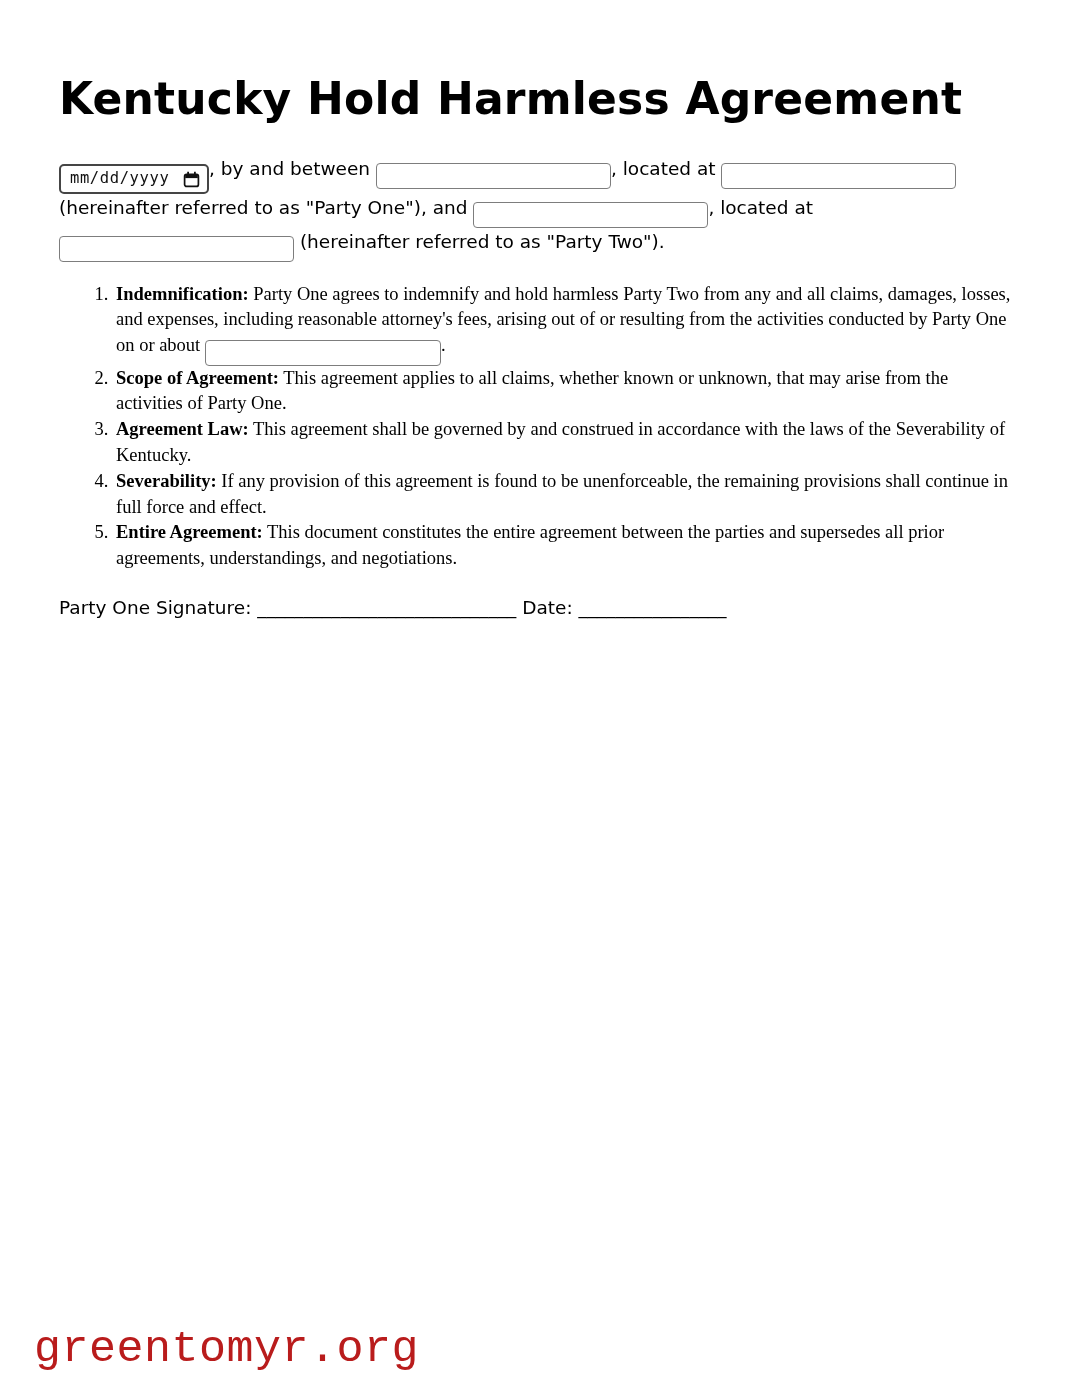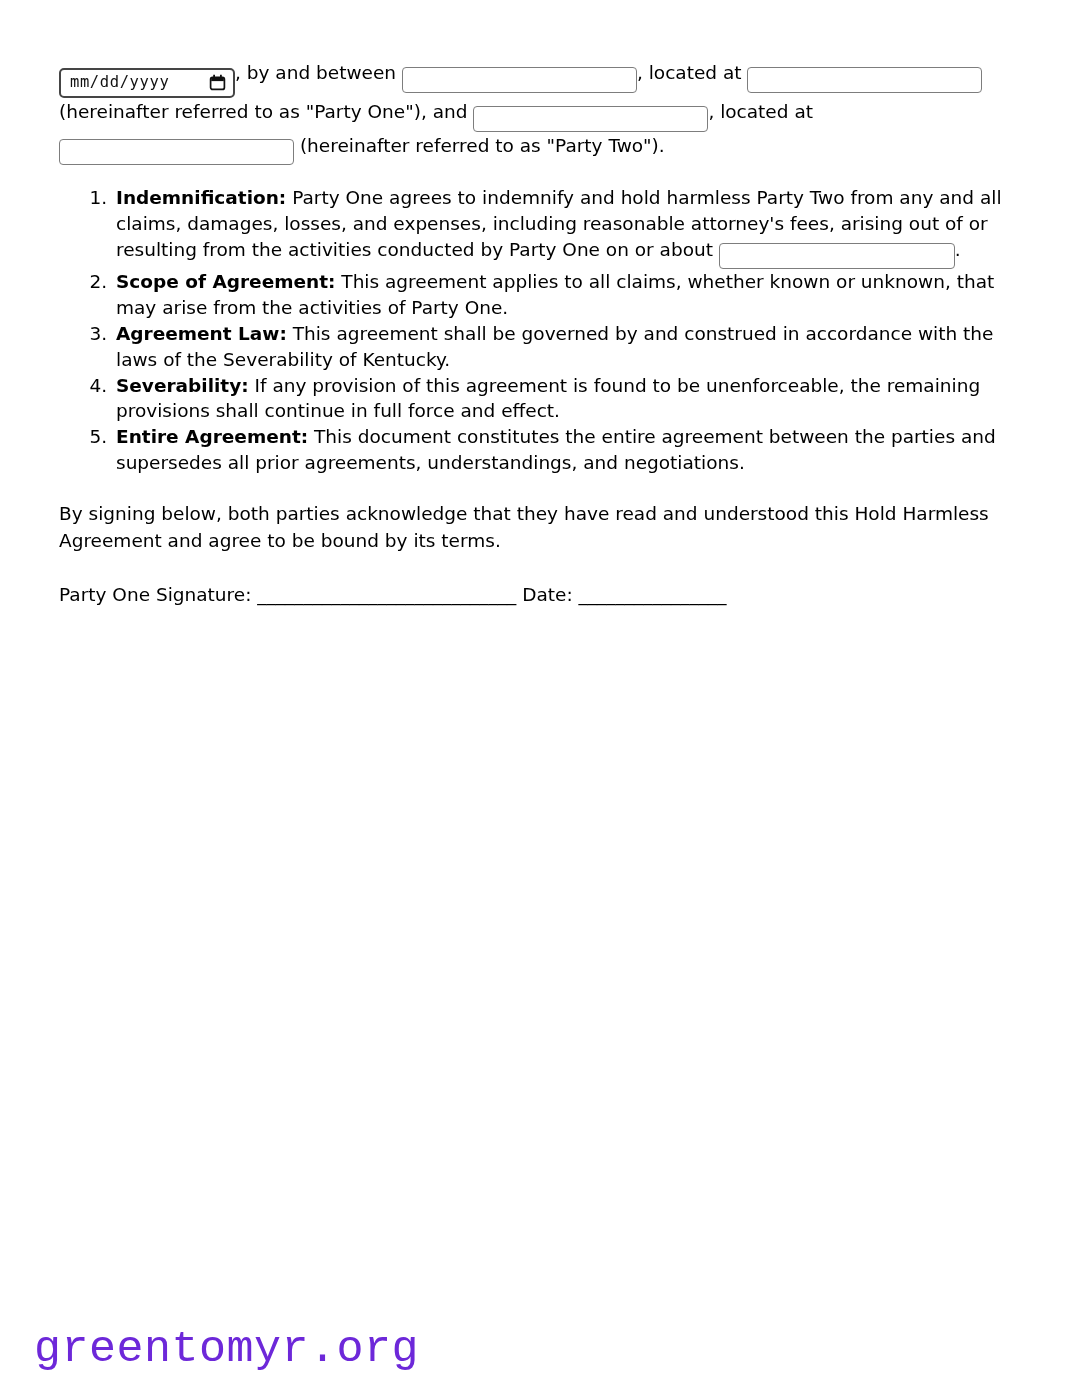--- a/index.html
+++ b/index.html
@@ -36,21 +36,21 @@
     padding: 0 6px;
     box-sizing: border-box;
     vertical-align: -7px;
     outline: none;
   }
 
   .datebox {
     display: inline-flex;
     align-items: center;
     justify-content: space-between;
-    width: 176px;
+    width: 150px;
     height: 30px;
     border: 2px solid #454545;
     border-radius: 5px;
     box-sizing: border-box;
     padding: 0 7px 0 9px;
     vertical-align: -8px;
     background: #fff;
     cursor: default;
   }
   .datebox .ph {
@@ -59,65 +59,66 @@
     letter-spacing: 0.6px;
     color: #111;
     white-space: nowrap;
   }
   .cal { width: 17px; height: 17px; flex: 0 0 auto; cursor: pointer; }
 
   ol.clauses {
     margin: 4px 0 22px 0;
     padding-left: 54px;
     line-height: 25.8px;
+    font-family: Liberation Serif, serif;
   }
   ol.clauses li { margin: 0; padding-left: 3px; }
   .clause-label { font-weight: bold; }
   ol.clauses input.blank { width: 236px; }
 
   .sig-row { margin: 0 0 18.5px 0; white-space: nowrap; }
   .sig-line { white-space: pre; }
 
   .watermark {
     position: absolute;
     left: 34px;
     bottom: 16px;
     font-family: "Liberation Mono", "DejaVu Sans Mono", monospace;
     font-size: 45px;
     line-height: 1;
-    color: #6d28d9;
+    color: #b91c1c;
     letter-spacing: 0.5px;
   }
 </style>
 </head>
 <body>
 
 <div class="page">
 
+  <h1 class="doc-title">Kentucky Hold Harmless Agreement</h1>
 
   <p><span class="datebox">
         <span class="ph">mm/dd/yyyy</span>
         <svg class="cal" viewBox="0 0 17 17" xmlns="http://www.w3.org/2000/svg">
           <rect x="1.6" y="3.4" width="13.8" height="12" rx="2" fill="none" stroke="#111" stroke-width="1.7"></rect>
           <rect x="2.2" y="4" width="12.6" height="3.1" fill="#111"></rect>
           <line x1="5.1" y1="0.8" x2="5.1" y2="4.6" stroke="#111" stroke-width="1.8"></line>
           <line x1="11.9" y1="0.8" x2="11.9" y2="4.6" stroke="#111" stroke-width="1.8"></line>
         </svg>
       </span><span>, by and between </span><input type="text" class="blank" style=""><span>, located at </span><input type="text" class="blank" style=""><span> (hereinafter referred to as "Party One"), and </span><input type="text" class="blank" style=""><span>, located at </span><input type="text" class="blank" style=""><span> (hereinafter referred to as "Party Two").</span></p>
 
 
   <ol class="clauses">
     <li><span class="clause-label">Indemnification:</span><span> Party One agrees to indemnify and hold harmless Party Two from any and all claims, damages, losses, and expenses, including reasonable attorney's fees, arising out of or resulting from the activities conducted by Party One on or about </span><input type="text" class="blank" style=""><span>.</span></li>
     <li><span class="clause-label">Scope of Agreement:</span><span> This agreement applies to all claims, whether known or unknown, that may arise from the activities of Party One.</span></li>
     <li><span class="clause-label">Agreement Law:</span><span> This agreement shall be governed by and construed in accordance with the laws of the Severability of Kentucky.</span></li>
     <li><span class="clause-label">Severability:</span><span> If any provision of this agreement is found to be unenforceable, the remaining provisions shall continue in full force and effect.</span></li>
     <li><span class="clause-label">Entire Agreement:</span><span> This document constitutes the entire agreement between the parties and supersedes all prior agreements, understandings, and negotiations.</span></li>
   </ol>
 
-  <p class="closing">By signing below, both parties acknowledge that they have read and understood this Hold Harmless Agreement and agree to be bound by its terms.</p>
 
   <p class="sig-row">
     <span>Party One Signature:</span>
     <span class="sig-line">____________________________</span>
     <span>Date:</span>
     <span class="sig-line">________________</span>
   </p>
 
 
 </div>

